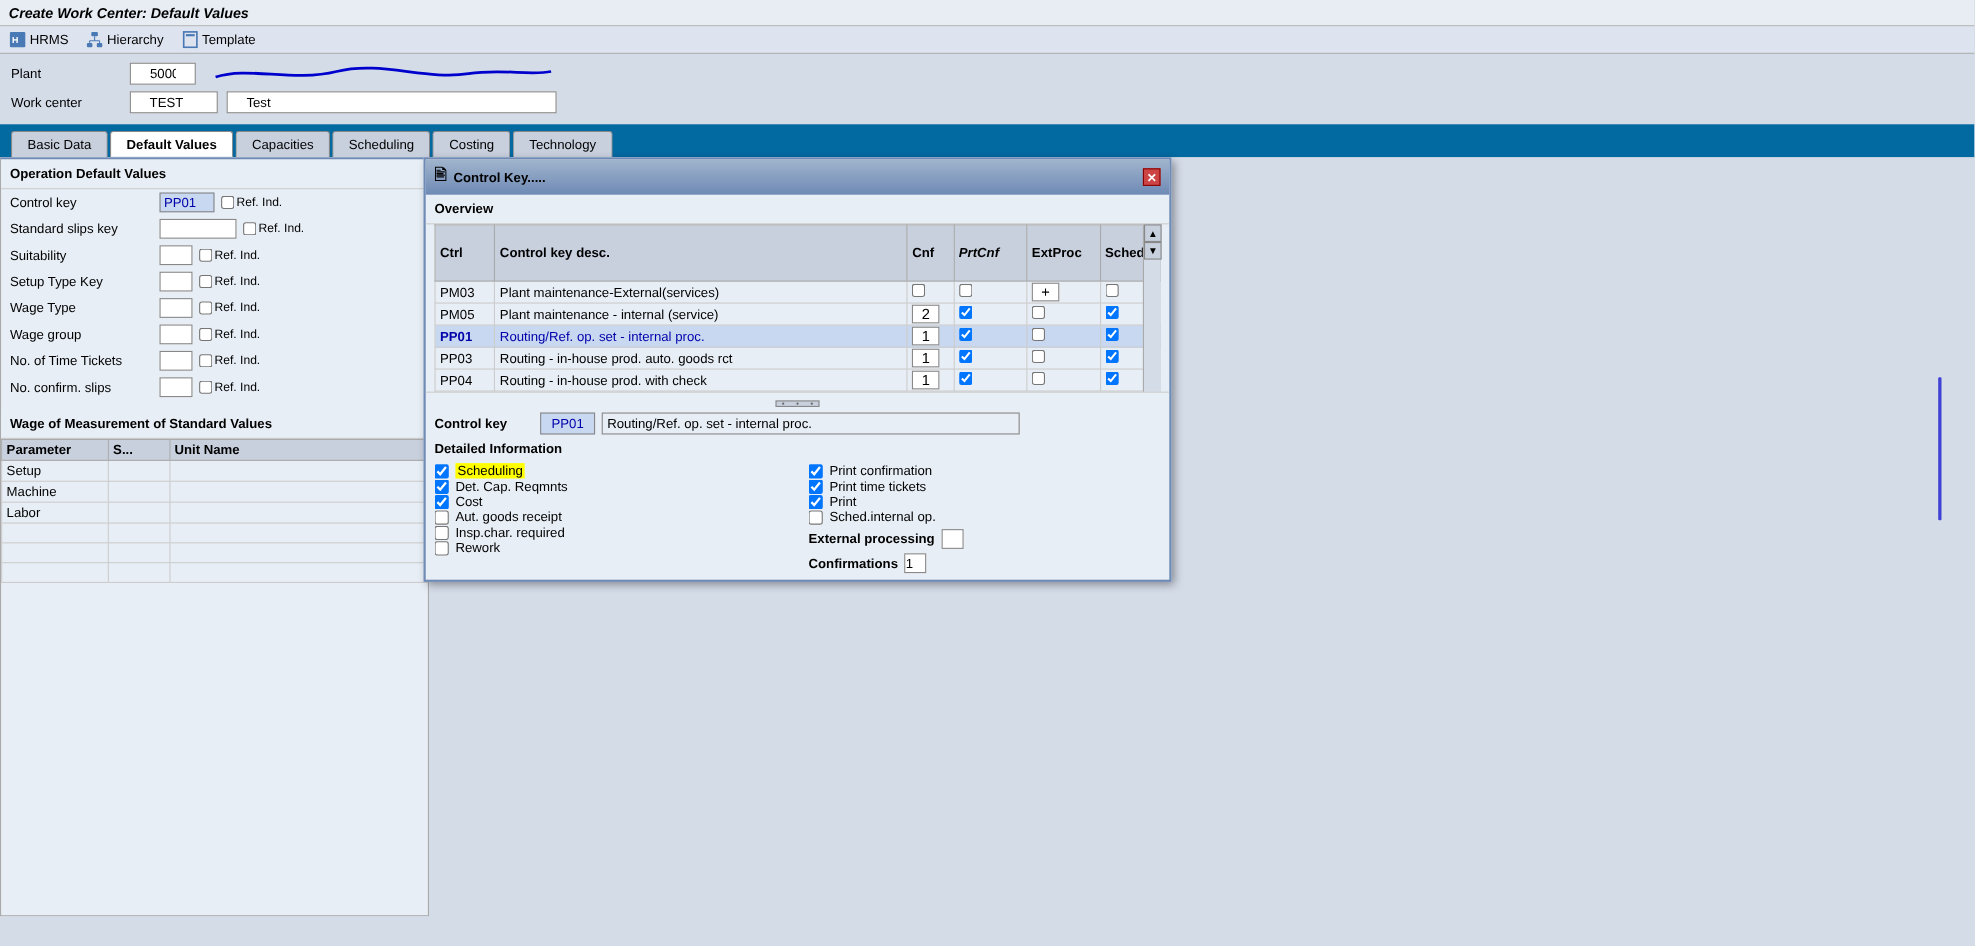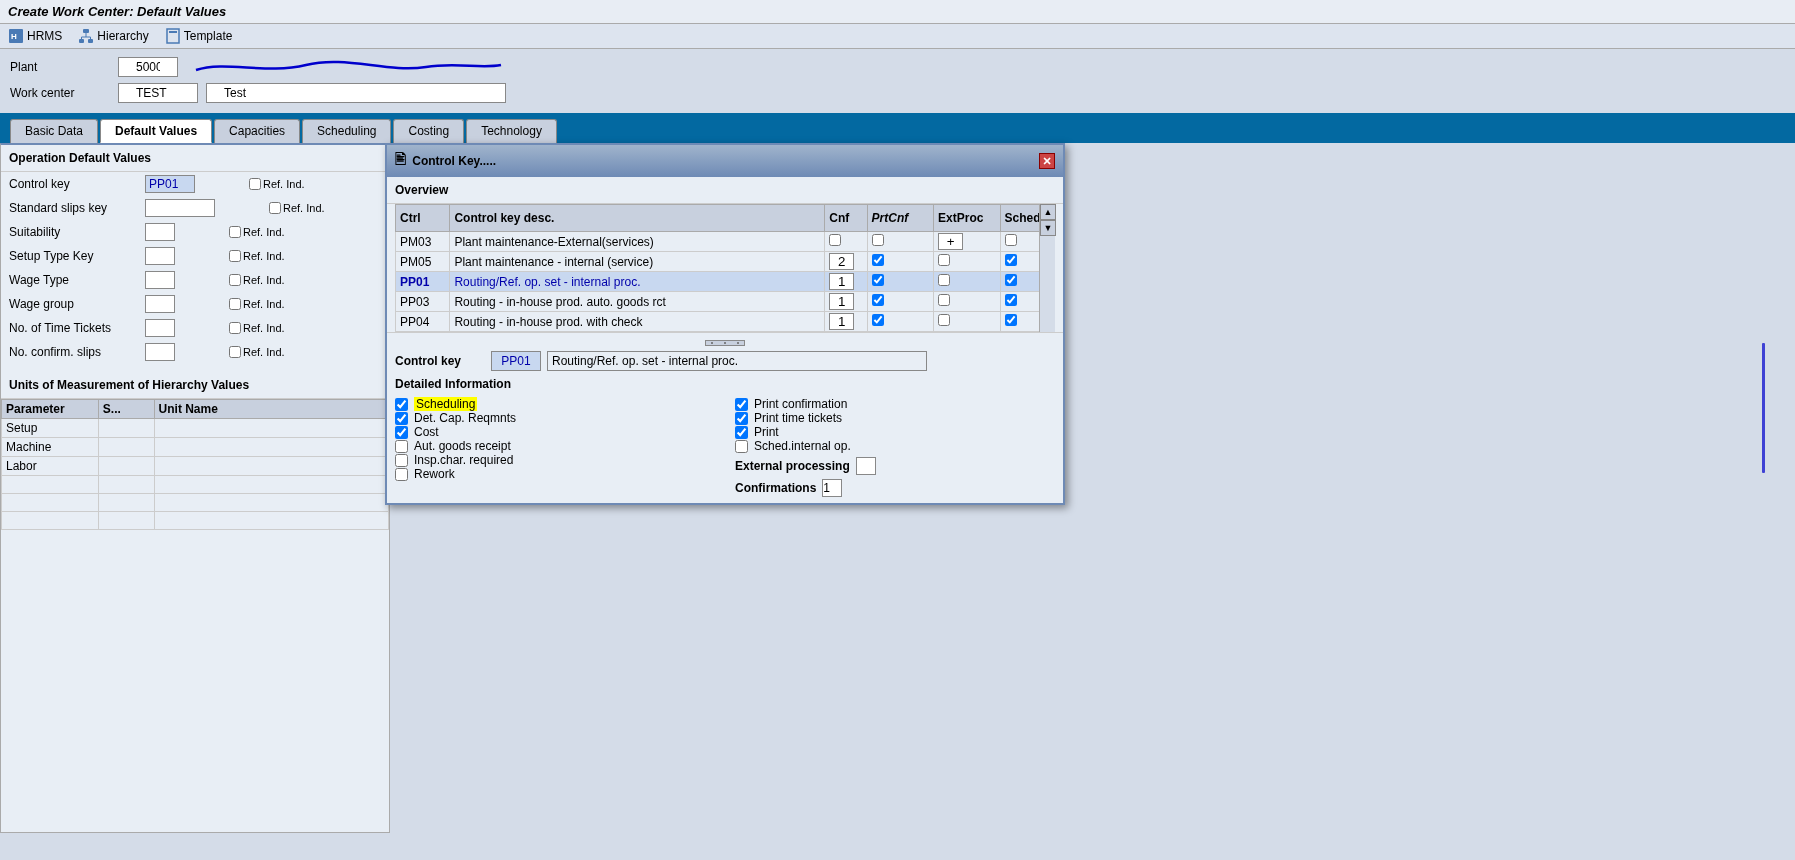--- a/index.html
+++ b/index.html
@@ -134,21 +134,20 @@
       padding: 1px 3px;
       font-size: 12px;
       height: 18px;
       width: 70px;
     }
     .ref-checkbox {
       display: flex;
       align-items: center;
       gap: 2px;
       font-size: 11px;
-      margin-left: 48px;
     }
     .ref-checkbox input[type=checkbox] {
       width: 12px;
       height: 12px;
     }
 
     
     .uom-table {
       width: 100%;
       border-collapse: collapse;
@@ -221,21 +220,21 @@
       border-bottom: 1px solid #ccc;
     }
     .ctrl-table {
       width: 100%;
       border-collapse: collapse;
       font-size: 12px;
     }
     .ctrl-table th {
       background: #c8d0de;
       border: 1px solid #aaa;
-      padding: 6px 4px;
+      padding: 18px 4px;
       text-align: left;
       font-weight: bold;
     }
     .ctrl-table td {
       border: 1px solid #ccc;
       padding: 1px 4px;
       height: 20px;
     }
     .ctrl-table tr.selected td {
       background: #c8d8f0;
@@ -466,21 +465,21 @@
     </div>
     <div class="panel-field-row">
       <span class="panel-field-label">No. confirm. slips</span>
       <input class="panel-field-input" value="" style="width: 30px;">
       <div class="ref-checkbox">
         <input type="checkbox" style=""> 
           <span>Ref. Ind.</span>
       </div>
     </div>
 
-    <div class="panel-section-title" style="margin-top:8px;">Units of Measurement of Hierarchy Values</div>
+    <div class="panel-section-title" style="margin-top:8px;">Wage of Measurement of Standard Values</div>
     <table class="uom-table">
       <thead>
         <tr>
           <th>Parameter</th>
           <th>S...</th>
           <th>Unit Name</th>
         </tr>
       </thead>
       <tbody>
         <tr>

